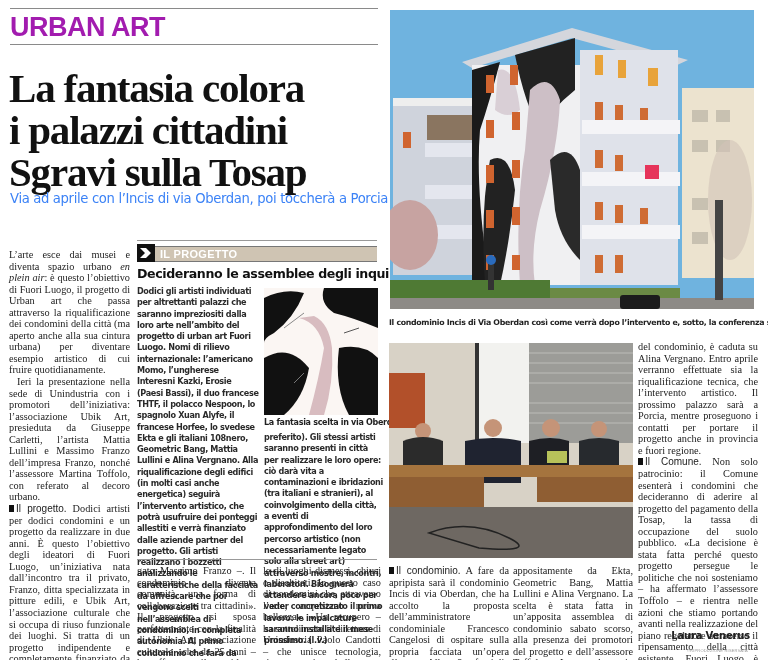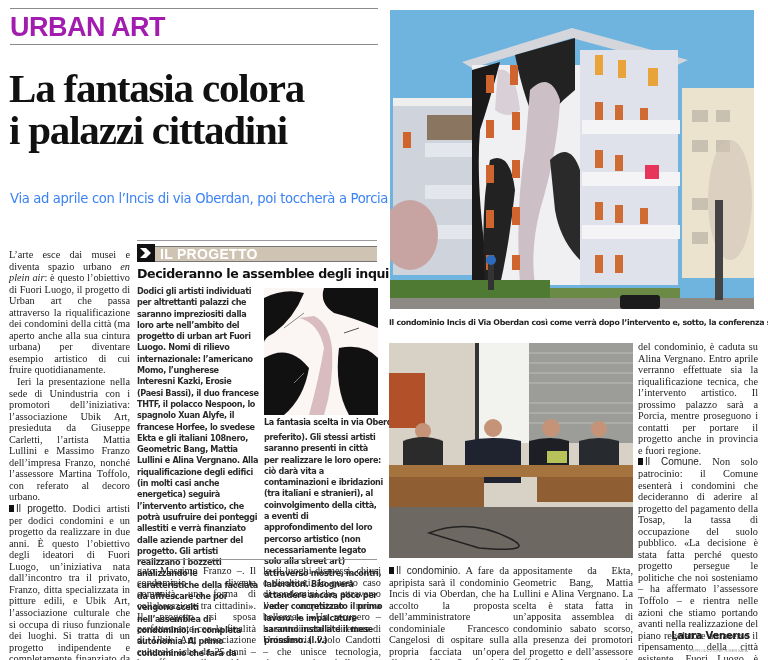--- a/index.html
+++ b/index.html
@@ -15,21 +15,21 @@
   .col { position: absolute; font-family: "Liberation Serif", serif; font-size: 10.3px; line-height: 11.55px; text-align: justify; color: #222; hyphens: auto; }
   .col p { text-indent: 8px; }
   .col p.noindent { text-indent: 0; }
   .lead { font-family: "Liberation Sans", sans-serif; font-weight: normal; font-size: 10px; }
   .lead::before { content: ""; display: inline-block; width: 5px; height: 7px; background: #111; margin-right: 2px; }
 
   
   .box-band { position: absolute; left: 137px; top: 246px; width: 240px; height: 16px; background: #cfc4b3; border-top: 1px solid #777; border-bottom: 1px solid #777; }
   .box-arrow { position: absolute; left: 137px; top: 244px; width: 18px; height: 18px; background: #111; }
   .box-arrow svg { display: block; }
-  .box-label { position: absolute; left: 160px; top: 247px; font-family: "Liberation Sans", sans-serif; font-weight: bold; font-size: 14px; color: #fff; letter-spacing: 0.3px; line-height: 14px; }
+  .box-label { position: absolute; left: 160px; top: 247px; font-family: "Liberation Sans", sans-serif; font-weight: bold; font-size: 11px; color: #fff; letter-spacing: 0.3px; line-height: 14px; }
   .box-title { position: absolute; left: 137px; top: 266px; font-family: "DejaVu Sans", sans-serif; font-weight: bold; font-size: 12.6px; letter-spacing: -0.4px; color: #111; }
   .box-col { position: absolute; font-family: "DejaVu Sans", sans-serif; font-weight: bold; font-size: 8.1px; line-height: 11.3px; color: #2a2a2a; letter-spacing: -0.35px; }
 
   .mural-thumb { position: absolute; left: 264px; top: 288px; width: 114px; height: 127px; background: #fbf7f4; overflow: hidden; }
   .thumb-caption { position: absolute; left: 264px; top: 418px; font-family: "DejaVu Sans", sans-serif; font-weight: bold; font-size: 8px; letter-spacing: -0.3px; color: #222; }
 
   .photo-building { position: absolute; left: 390px; top: 10px; width: 364px; height: 299px; overflow: hidden; background: #6bb0dc; }
   .photo-caption { position: absolute; left: 389px; top: 318px; font-family: "DejaVu Sans", sans-serif; font-weight: bold; font-size: 7.8px; letter-spacing: -0.3px; color: #222; white-space: nowrap; }
   .photo-conf { position: absolute; left: 389px; top: 343px; width: 244px; height: 215px; overflow: hidden; background: #d9d3c8; }
 
@@ -40,20 +40,21 @@
 <body>
 
 <div class="rule" style="left:10px;top:8px;width:368px;"></div>
 <div class="rule" style="left:10px;top:44px;width:368px;"></div>
 
 <div class="kicker">URBAN ART</div>
 
 <h1 class="headline">
   <div>La fantasia colora</div>
   <div>i palazzi cittadini</div>
+  <div>Sgravi sulla Tosap</div>
 </h1>
 
 <div class="subhead">
   <div>Via ad aprile con l’Incis di via Oberdan, poi toccherà a Porcia</div>
 </div>
 
 <div class="col" style="left:9px;top:249px;width:121px;height:418px;">
   <p class="noindent"><span>L’arte esce dai musei e diventa spazio urbano </span><i>en plein air</i><span>: è questo l’obiettivo di Fuori Luogo, il progetto di Urban art che passa attraverso la riqualificazione dei condomini della città (ma aperto anche alla sua cintura urbana) per diventare esempio artistico di cui fruire quotidianamente.</span></p>
   <p>Ieri la presentazione nella sede di Unindustria con i promotori dell’iniziativa: l’associazione Ubik Art, presieduta da Giuseppe Carletti, l’artista Mattia Lullini e Massimo Franzo dell’impresa Franzo, nonché l’assessore Martina Toffolo, con referato al decoro urbano.</p>
   <p class="noindent"><span class="lead">Il progetto.</span><span> Dodici artisti per dodici condomini e un progetto da realizzare in due anni. È questo l’obiettivo degli ideatori di Fuori Luogo, un’iniziativa nata dall’incontro tra il privato, Franzo, ditta specializzata in pitture edili, e Ubik Art, l’associazione culturale che si occupa di riuso funzionale dei luoghi. Si tratta di un progetto indipendente e completamente finanziato da imprese private: Franzo, Ivicolors, Sigma Coatings Ppg. L’idea è quella di accompagnare a una riqualificazione dei palazzi cittadini l’aspetto artistico (quest’ultimo, per il condominio, gratuito). La premessa indispensabile è quella della rimessa a nuovo dell’edificio: sta ai condòmini decidere se parteciparvi o meno. «È un progetto non imposto ma condiviso – ha spie-</span></p>

